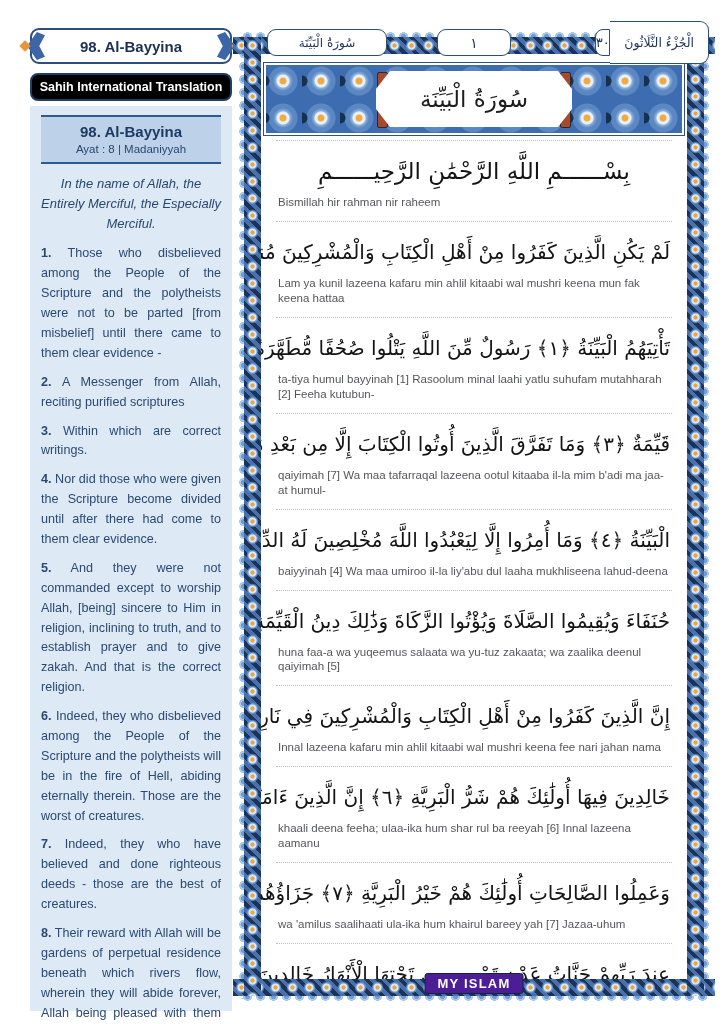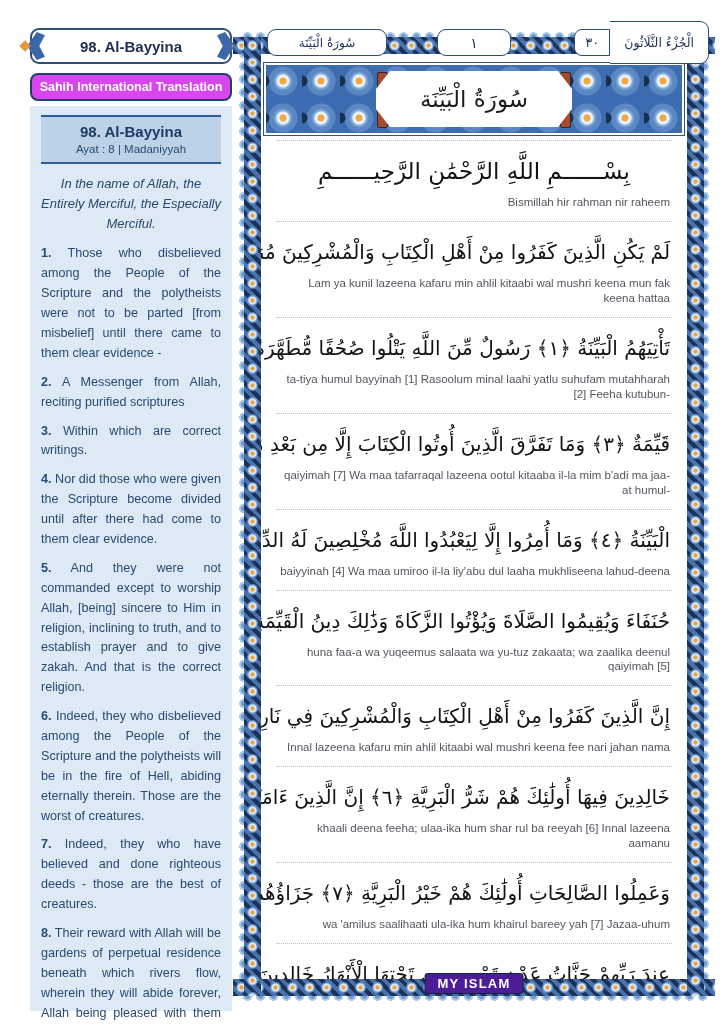--- a/index.html
+++ b/index.html
@@ -10,21 +10,21 @@
   .surah-banner{position:relative;height:32px;border:2px solid #2c4f7e;border-radius:9px;background:#fff;
     display:flex;align-items:center;justify-content:center;font-weight:bold;font-size:15px;color:#1c2f52;}
   .orn{position:absolute;top:50%;width:28px;height:32px;transform:translateY(-50%);}
   .orn::before{content:"";position:absolute;inset:2px 5px;background:#3d66a8;
     clip-path:polygon(0 50%,55% 0,100% 12%,68% 50%,100% 88%,55% 100%);}
   .orn::after{content:"";position:absolute;left:-1px;top:50%;width:8px;height:8px;
     transform:translateY(-50%) rotate(45deg);background:#e8963c;}
   .orn.left{left:-10px;}
   .orn.right{right:-10px;transform:translateY(-50%) scaleX(-1);}
 
-  .translation-banner{margin-top:9px;background:#d946ef;border:2px solid #1f3f66;border-radius:8px;
+  .translation-banner{margin-top:9px;background:#000000;border:2px solid #1f3f66;border-radius:8px;
     color:#fff;font-weight:bold;font-size:12.5px;text-align:center;padding:5px 2px;}
 
   .sidebar-body{margin-top:5px;background:#dde9f4;padding:9px 11px 12px;height:905px;box-sizing:border-box;}
   .info-box{background:#bdd2e8;border-top:2px solid #2c5a96;border-bottom:2px solid #2c5a96;
     text-align:center;padding:6px 4px 7px;margin-bottom:10px;}
   .info-title{font-weight:bold;font-size:15px;color:#1b3a66;}
   .info-meta{font-size:11.5px;color:#27486e;margin-top:3px;}
   .bismillah-en{font-style:italic;font-size:13px;color:#27486e;text-align:center;line-height:1.55;margin:0 0 10px;}
   .verse-p{font-size:12.6px;line-height:1.58;color:#2a4a73;text-align:justify;margin:0 0 9px;}
   .verse-p .num{font-weight:bold;}
@@ -47,21 +47,21 @@
   .strip-bottom{bottom:11px;left:0;right:0;height:17px;}
   .strip-left{left:11px;top:11px;bottom:11px;width:17px;}
   .strip-right{right:11px;top:11px;bottom:11px;width:17px;}
 
   .tab{position:absolute;top:3px;height:27px;background:#fff;border:1.5px solid #2b4d7c;border-radius:9px;
     display:flex;align-items:center;justify-content:center;z-index:6;box-sizing:border-box;
     font-family:"DejaVu Sans",sans-serif;color:#22365c;}
   .tab-surah{left:34px;width:120px;font-size:12px;}
   .tab-page{left:50%;transform:translateX(-50%);width:74px;font-size:14px;}
   .tab-juz{right:6px;padding:0;border:none;background:none;}
-  .juz-num{width:36px;height:27px;background:#fff;border:1.5px solid #2b4d7c;border-radius:8px 0 0 8px;
+  .juz-num{width:15px;height:27px;background:#fff;border:1.5px solid #2b4d7c;border-radius:8px 0 0 8px;
     display:flex;align-items:center;justify-content:center;font-size:13px;box-sizing:border-box;}
   .juz-label{height:43px;padding:0 14px;background:#fff;border:1.5px solid #2b4d7c;border-left:none;border-radius:0 9px 9px 0;
     display:flex;align-items:center;justify-content:center;font-size:12.5px;box-sizing:border-box;}
 
   .content{position:absolute;inset:30px 28px 28px;background:#fff;overflow:hidden;}
 
   .header-band{position:relative;margin:6px 2px 4px;height:74px;border:1px solid #31517f;box-sizing:border-box;
     background-color:#3e6cb0;
     background-image:
       radial-gradient(circle at 19px 18px, #f2a93f 3px, transparent 4px),
@@ -77,21 +77,21 @@
     clip-path:polygon(14px 0,calc(100% - 14px) 0,100% 32%,100% 68%,calc(100% - 14px) 100%,14px 100%,0 68%,0 32%);
     display:flex;align-items:center;justify-content:center;}
   .cartouche .title-ar{font-family:"DejaVu Sans",sans-serif;font-size:23px;color:#1d1d1d;direction:rtl;}
 
   .sections{padding:0 15px;}
   .section{padding:13px 2px 11px;}
   .section + .section, .sections .section:first-child{border-top:1px dotted #b3c0d4;}
   .arabic{font-family:"DejaVu Sans",sans-serif;direction:rtl;text-align:center;font-size:20px;line-height:34px;
     color:#141414;white-space:nowrap;}
   .arabic.bsm{font-size:23px;}
-  .translit{text-align:right;font-size:11.5px;color:#55555e;margin-top:7px;line-height:1.3;}
+  .translit{text-align:left;font-size:11.5px;color:#55555e;margin-top:7px;line-height:1.3;}
 
   .footer-badge{position:absolute;bottom:13px;left:50%;transform:translateX(-50%);z-index:7;
     background:#4c1d95;color:#fff;font-size:13px;font-weight:bold;letter-spacing:1.2px;
     padding:2px 12px;border-radius:3px;border:1px solid #0f2442;}
 </style>
 </head>
 <body>
 
 <div class="sidebar">
   <div class="surah-banner">

